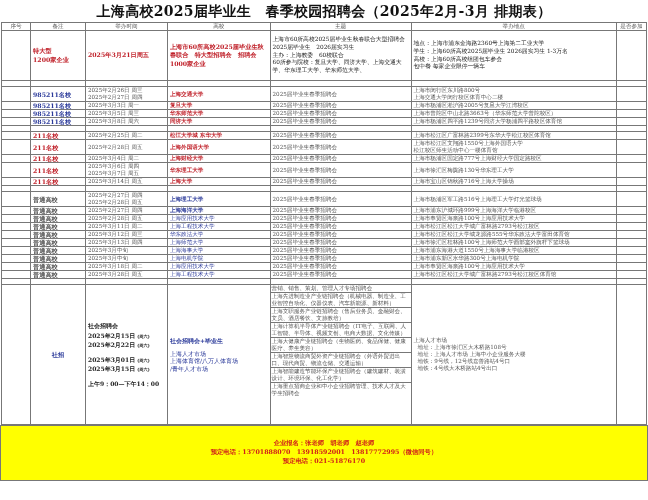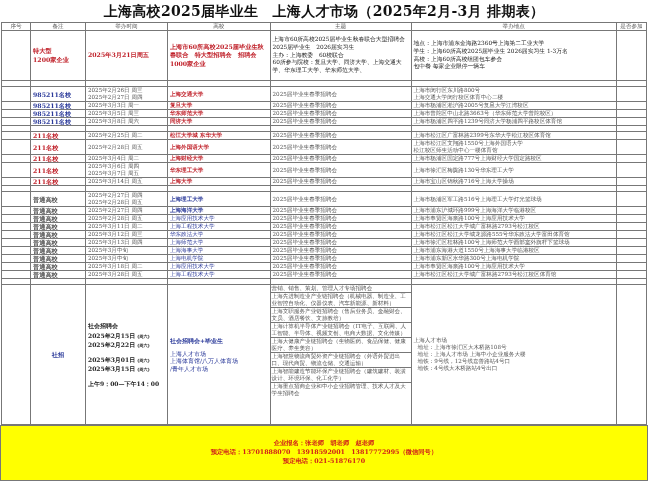--- a/index.html
+++ b/index.html
@@ -19,21 +19,21 @@
   .footer{background:#ffff00;height:54px;text-align:center;color:#d0201a;font-weight:bold;font-size:6.3px;line-height:9px;border:1px solid #777;}
   .footer div:first-child{margin-top:12px;}
   .sub-topic{border-bottom:1px solid #777;padding:0 1px;white-space:normal;font-size:5.6px;line-height:7px;}
   .sub-topic:last-child{border-bottom:none;}
   .social td{vertical-align:middle;}
   .sz-line{margin:1px 0;}
 </style>
 </head>
 <body>
 
-<div class="title">上海高校2025届毕业生　上海人才市场（2025年2月-3月 排期表）</div>
+<div class="title">上海高校2025届毕业生　春季校园招聘会（2025年2月-3月 排期表）</div>
 
 <table>
   <colgroup>
     <col class="c-no">
       <col class="c-note">
       <col class="c-time">
       <col class="c-school">
       <col class="c-topic">
       <col class="c-venue">
       <col class="c-join">

